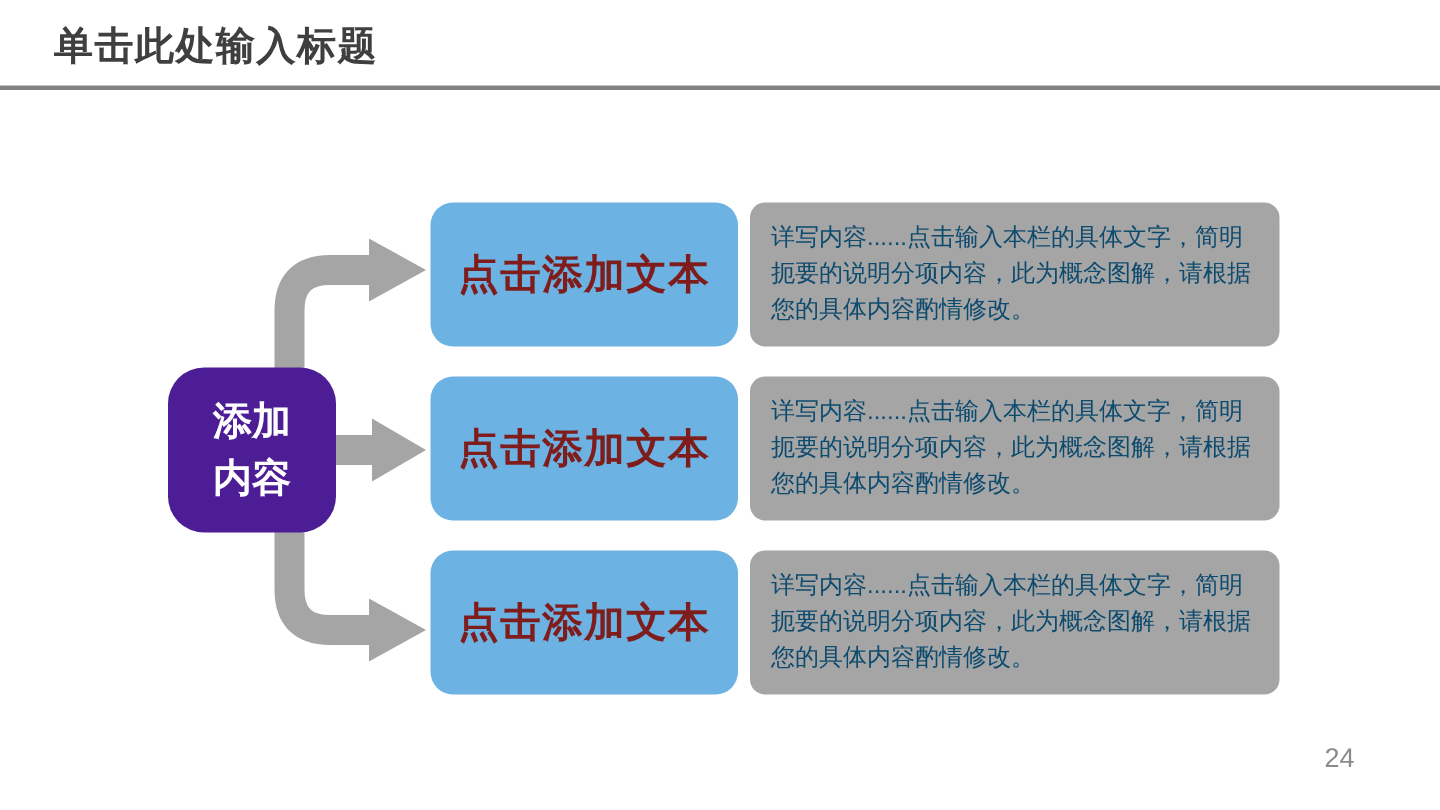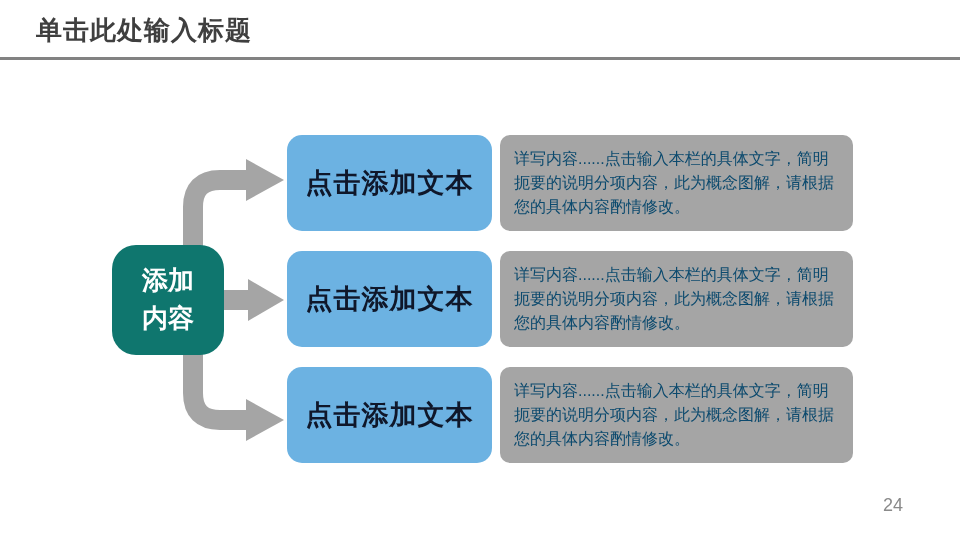--- a/index.html
+++ b/index.html
@@ -40,21 +40,21 @@
     width: 960px;
     height: 540px;
     z-index: 1;
   }
   .hub-box {
     position: absolute;
     left: 112px;
     top: 245px;
     width: 112px;
     height: 110px;
-    background: #0f766e;
+    background: #4c1d95;
     border-radius: 24px;
     z-index: 2;
     display: flex;
     align-items: center;
     justify-content: center;
     text-align: center;
     color: #ffffff;
     font-size: 26px;
     line-height: 1.45;
     font-weight: 700;
@@ -69,21 +69,21 @@
     position: absolute;
     left: 287px;
     top: 0;
     width: 205px;
     height: 96px;
     background: #6cb2e2;
     border-radius: 15px;
     display: flex;
     align-items: center;
     justify-content: center;
-    color: #0f172a;
+    color: #7f1d1d;
     font-size: 27px;
     font-weight: 700;
     letter-spacing: 1px;
     cursor: pointer;
   }
   .flow-desc {
     position: absolute;
     left: 500px;
     top: 0;
     width: 353px;

